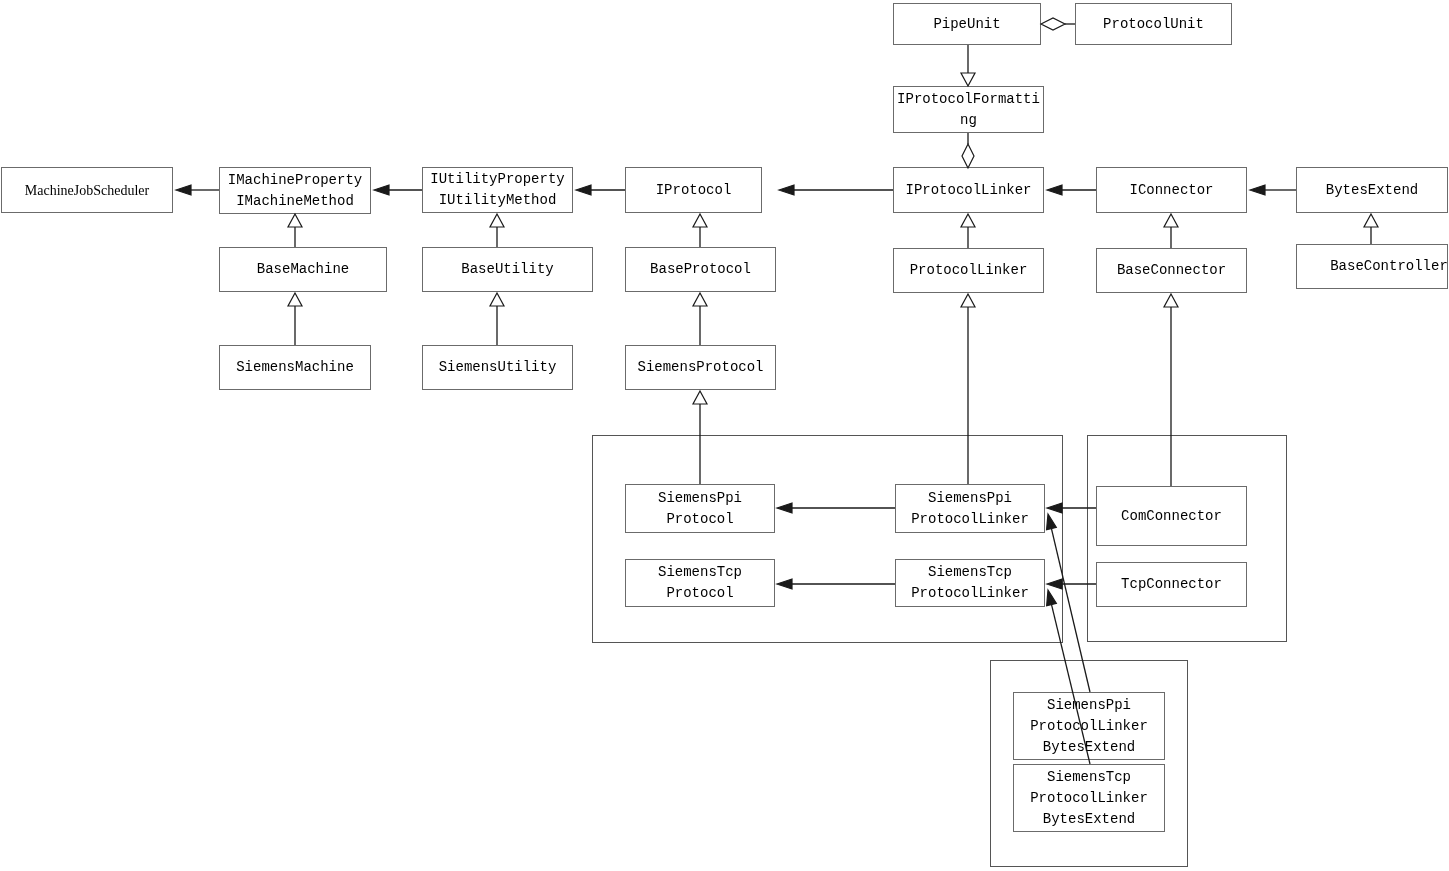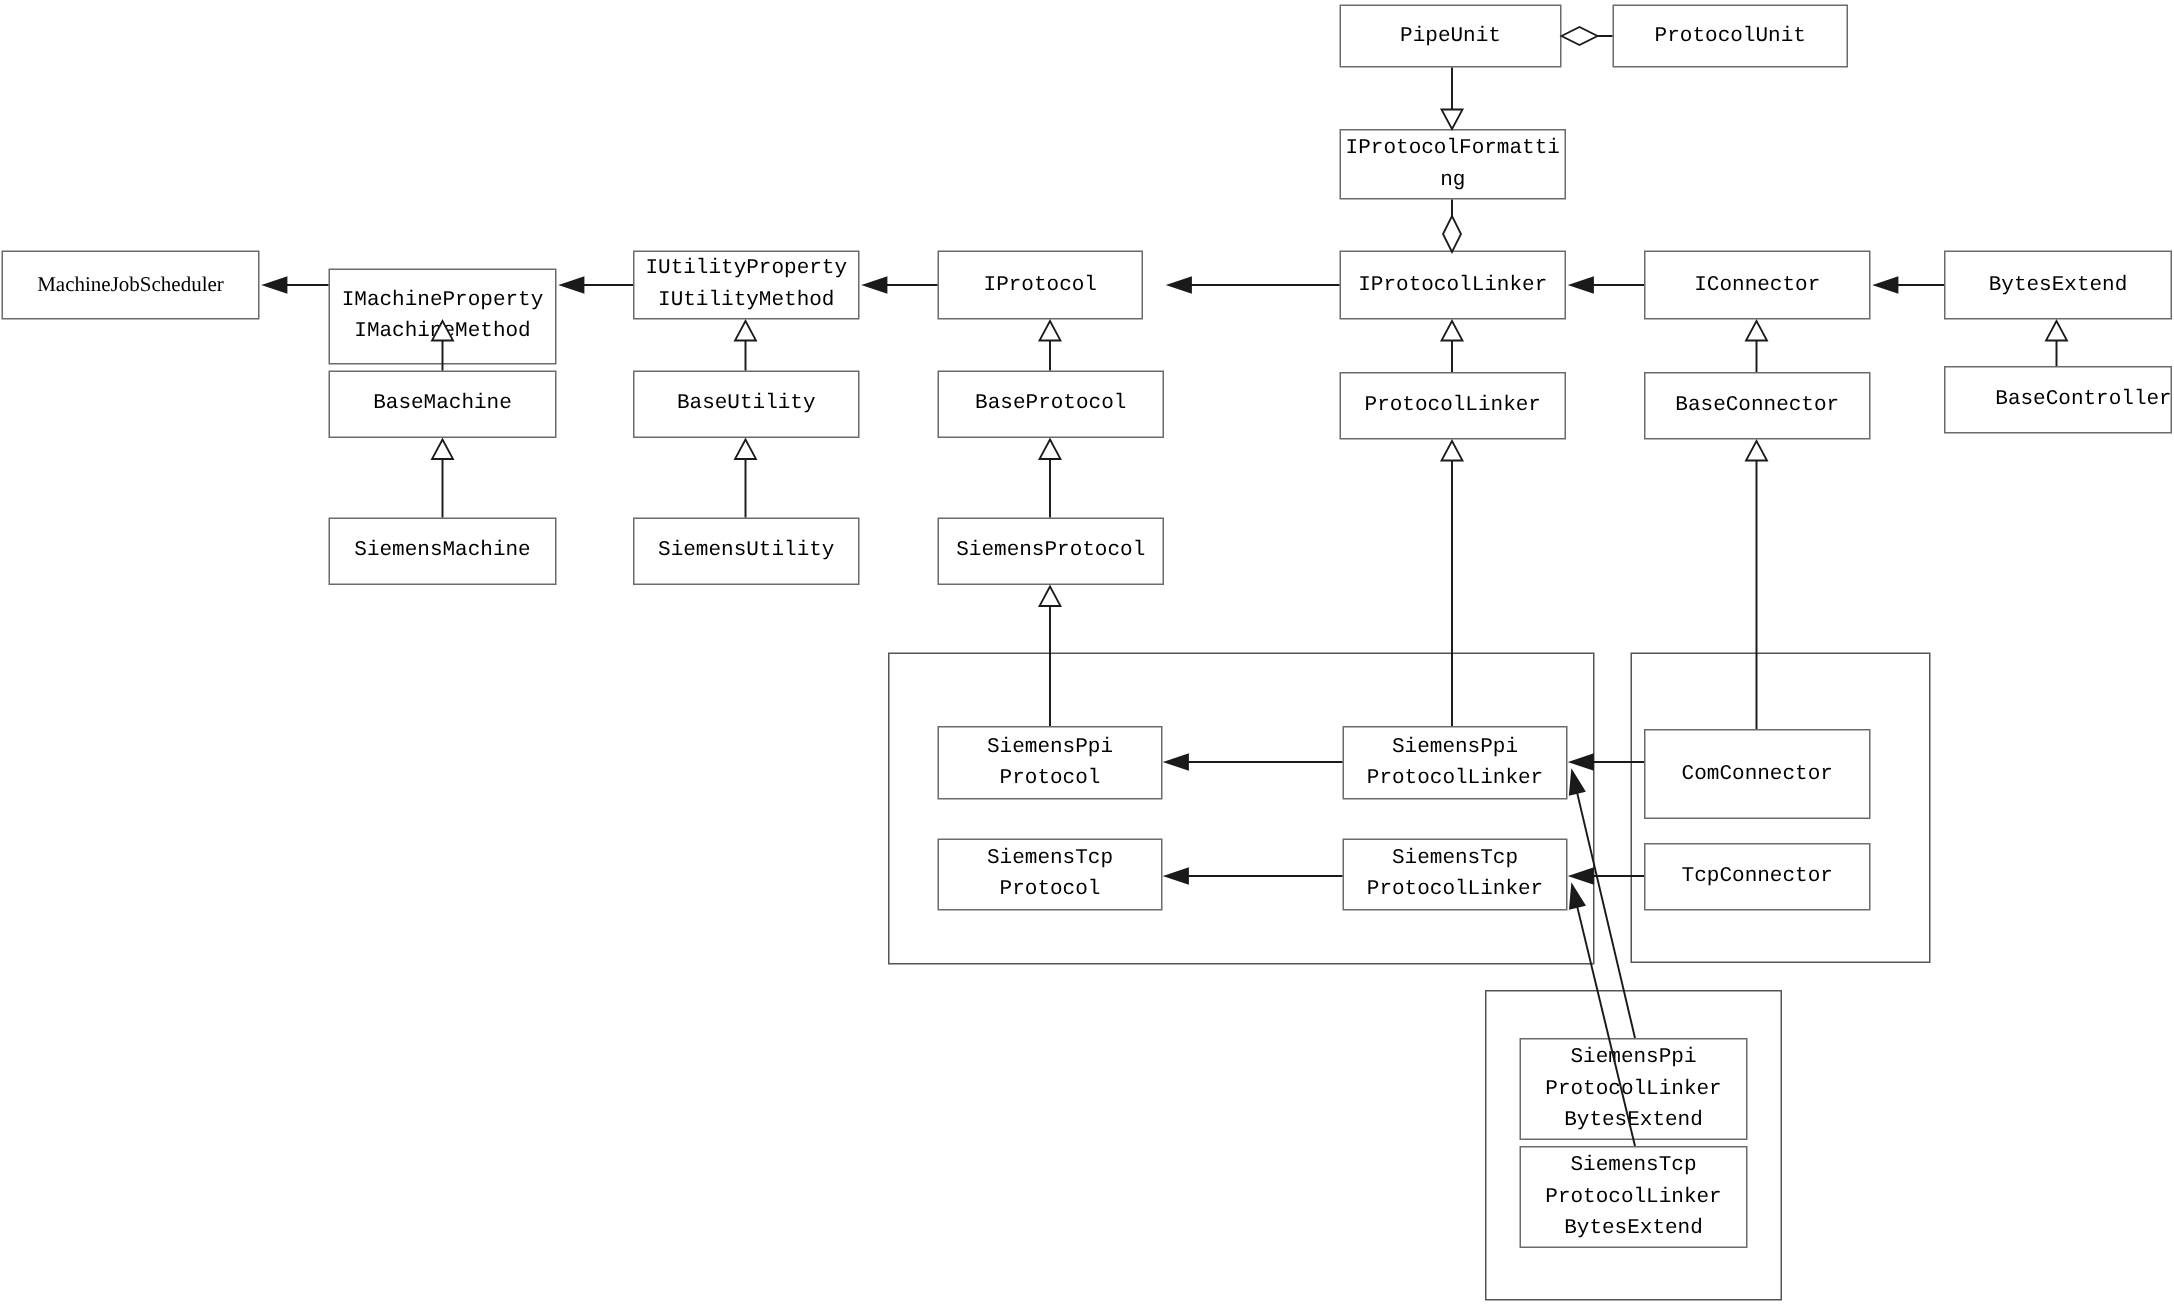--- a/index.html
+++ b/index.html
@@ -44,21 +44,21 @@
 <div id="canvas" style="width: 1449px; height: 871px;">
   <div id="group-layer">
       <div class="group" style="left: 592px; top: 435px; width: 471px; height: 208px;"></div>
       <div class="group" style="left: 1087px; top: 435px; width: 200px; height: 207px;"></div>
       <div class="group" style="left: 990px; top: 660px; width: 198px; height: 207px;"></div>
     </div>
   <div id="node-layer">
       <div class="node" style="left: 1px; top: 167px; width: 172px; height: 46px; border-color: rgb(107, 107, 107); font-family: Liberation Serif, serif;">
         <div class="node-line">MachineJobScheduler</div>
       </div>
-      <div class="node" style="left: 219px; top: 167px; width: 152px; height: 64px; border-color: rgb(107, 107, 107); margin-top: 12px;">
+      <div class="node" style="left: 219px; top: 167px; width: 152px; height: 47px; border-color: rgb(107, 107, 107);">
         <div class="node-line">IMachineProperty</div>
         <div class="node-line">IMachineMethod</div>
       </div>
       <div class="node" style="left: 422px; top: 167px; width: 151px; height: 46px; border-color: rgb(107, 107, 107);">
         <div class="node-line">IUtilityProperty</div>
         <div class="node-line">IUtilityMethod</div>
       </div>
       <div class="node" style="left: 625px; top: 167px; width: 137px; height: 46px; border-color: rgb(107, 107, 107);">
         <div class="node-line">IProtocol</div>
       </div>
@@ -74,24 +74,24 @@
       <div class="node" style="left: 893px; top: 3px; width: 148px; height: 42px; border-color: rgb(107, 107, 107);">
         <div class="node-line">PipeUnit</div>
       </div>
       <div class="node" style="left: 1075px; top: 3px; width: 157px; height: 42px; border-color: rgb(107, 107, 107);">
         <div class="node-line">ProtocolUnit</div>
       </div>
       <div class="node" style="left: 893px; top: 86px; width: 151px; height: 47px; border-color: rgb(107, 107, 107);">
         <div class="node-line">IProtocolFormatti</div>
         <div class="node-line">ng</div>
       </div>
-      <div class="node" style="left: 219px; top: 247px; width: 152px; height: 45px; border-color: rgb(107, 107, 107);">
+      <div class="node" style="left: 219px; top: 247px; width: 168px; height: 45px; border-color: rgb(107, 107, 107);">
         <div class="node-line">BaseMachine</div>
       </div>
-      <div class="node" style="left: 422px; top: 247px; width: 151px; height: 45px; border-color: rgb(107, 107, 107);">
+      <div class="node" style="left: 422px; top: 247px; width: 171px; height: 45px; border-color: rgb(107, 107, 107);">
         <div class="node-line">BaseUtility</div>
       </div>
       <div class="node" style="left: 625px; top: 247px; width: 151px; height: 45px; border-color: rgb(107, 107, 107);">
         <div class="node-line">BaseProtocol</div>
       </div>
       <div class="node" style="left: 893px; top: 248px; width: 151px; height: 45px; border-color: rgb(107, 107, 107);">
         <div class="node-line">ProtocolLinker</div>
       </div>
       <div class="node" style="left: 1096px; top: 248px; width: 151px; height: 45px; border-color: rgb(107, 107, 107);">
         <div class="node-line">BaseConnector</div>

